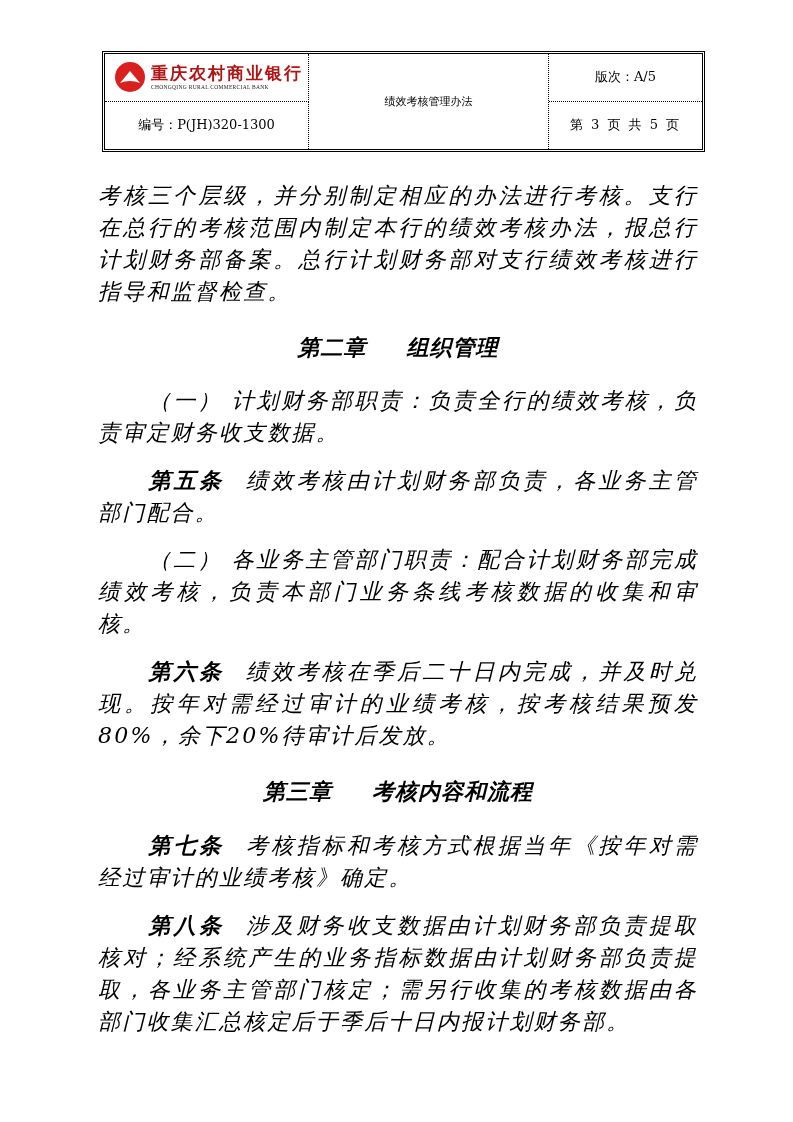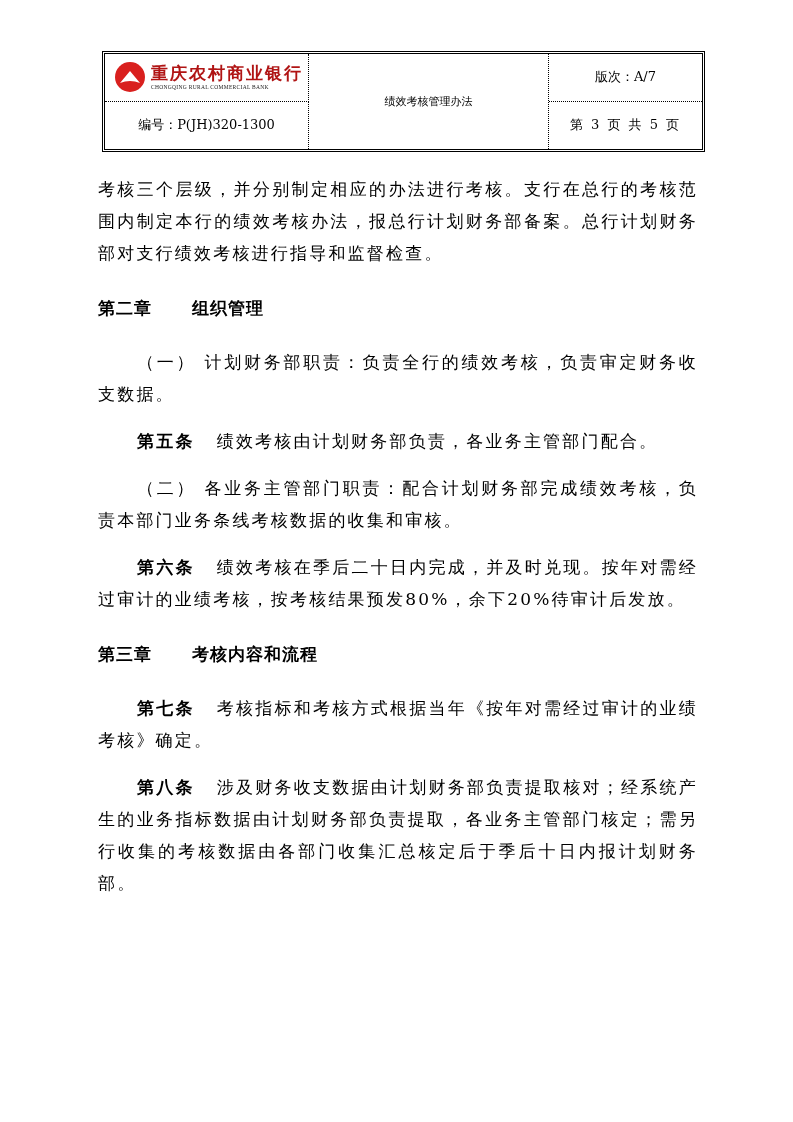--- a/index.html
+++ b/index.html
@@ -97,35 +97,37 @@
       font-size: 5.5px;
       color: #222;
       margin-top: 3px;
       letter-spacing: 0.3px;
       font-family: "Liberation Serif", serif;
       white-space: nowrap;
     }
     .content {
       position: absolute;
       left: 98px;
-      top: 173px;
+      top: 180px;
       width: 600px;
-      font-size: 17px;
+      font-size: 22px;
       line-height: 32px;
       letter-spacing: 2.2px;
+      font-style: italic;
     }
     .para {
       margin: 0 0 15px 0;
       text-align: justify;
       text-align-last: left;
     }
     .para.indent {
       text-indent: 2.3em;
     }
     .chapter {
+      text-align: center;
       font-weight: bold;
       margin: 23px 0 22px 0;
       letter-spacing: 1px;
     }
     .chapter .gap {
       display: inline-block;
       width: 40px;
     }
     .article-label {
       font-weight: bold;
@@ -144,21 +146,21 @@
         </svg>
       </div>
       <div class="logo-text">
         <span class="logo-cn">重庆农村商业银行</span>
         <span class="logo-en">CHONGQING RURAL COMMERCIAL BANK</span>
       </div>
     </div>
   </div>
   <div class="cell code-cell">编号：P(JH)320-1300</div>
   <div class="cell title-cell">绩效考核管理办法</div>
-  <div class="cell version-cell">版次：A/7</div>
+  <div class="cell version-cell">版次：A/5</div>
   <div class="cell page-cell">第 3 页 共 5 页</div>
 </div>
 
 <div class="content">
   <p class="para">考核三个层级，并分别制定相应的办法进行考核。支行在总行的考核范围内制定本行的绩效考核办法，报总行计划财务部备案。总行计划财务部对支行绩效考核进行指导和监督检查。</p>
 
   <div class="chapter">
     <span>第二章</span><span class="gap"></span><span>组织管理</span>
   </div>
 

